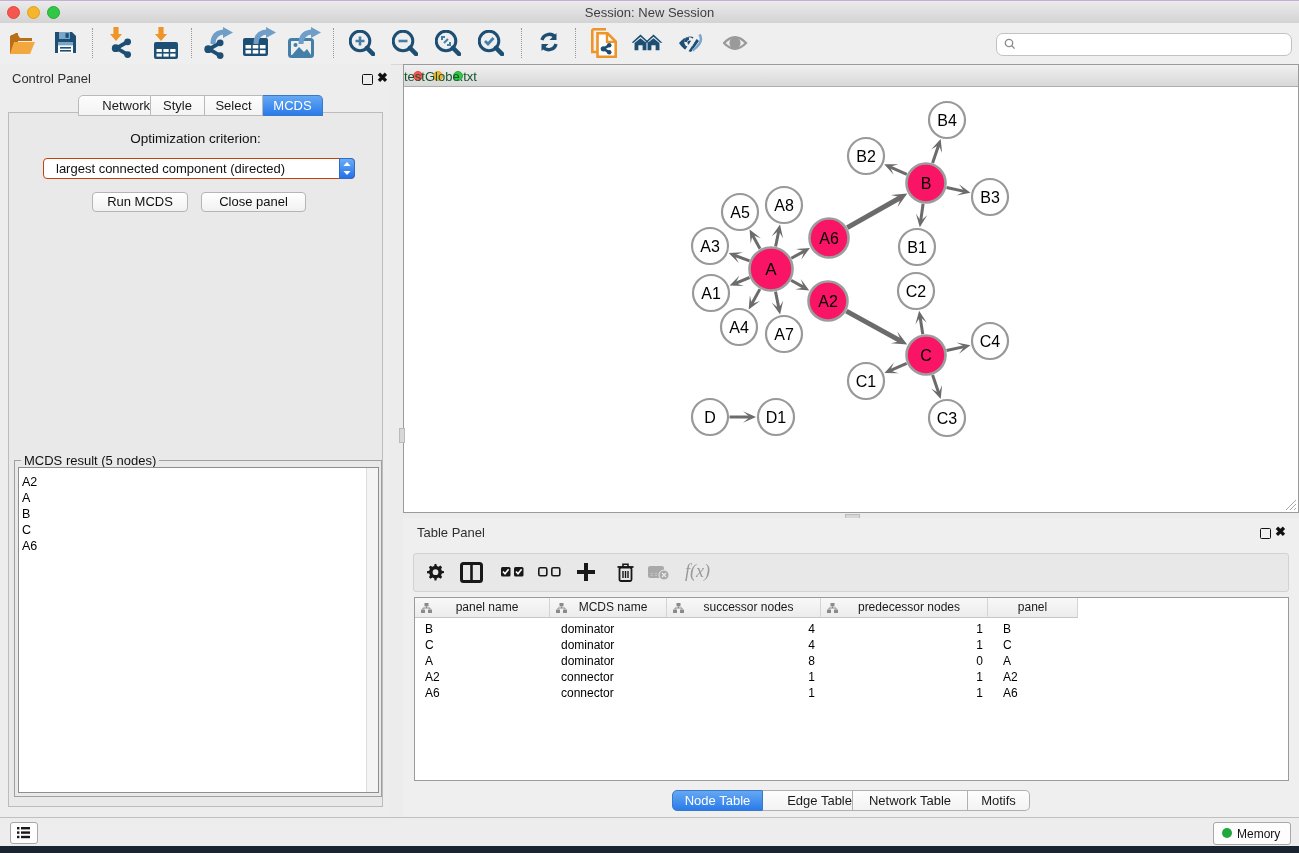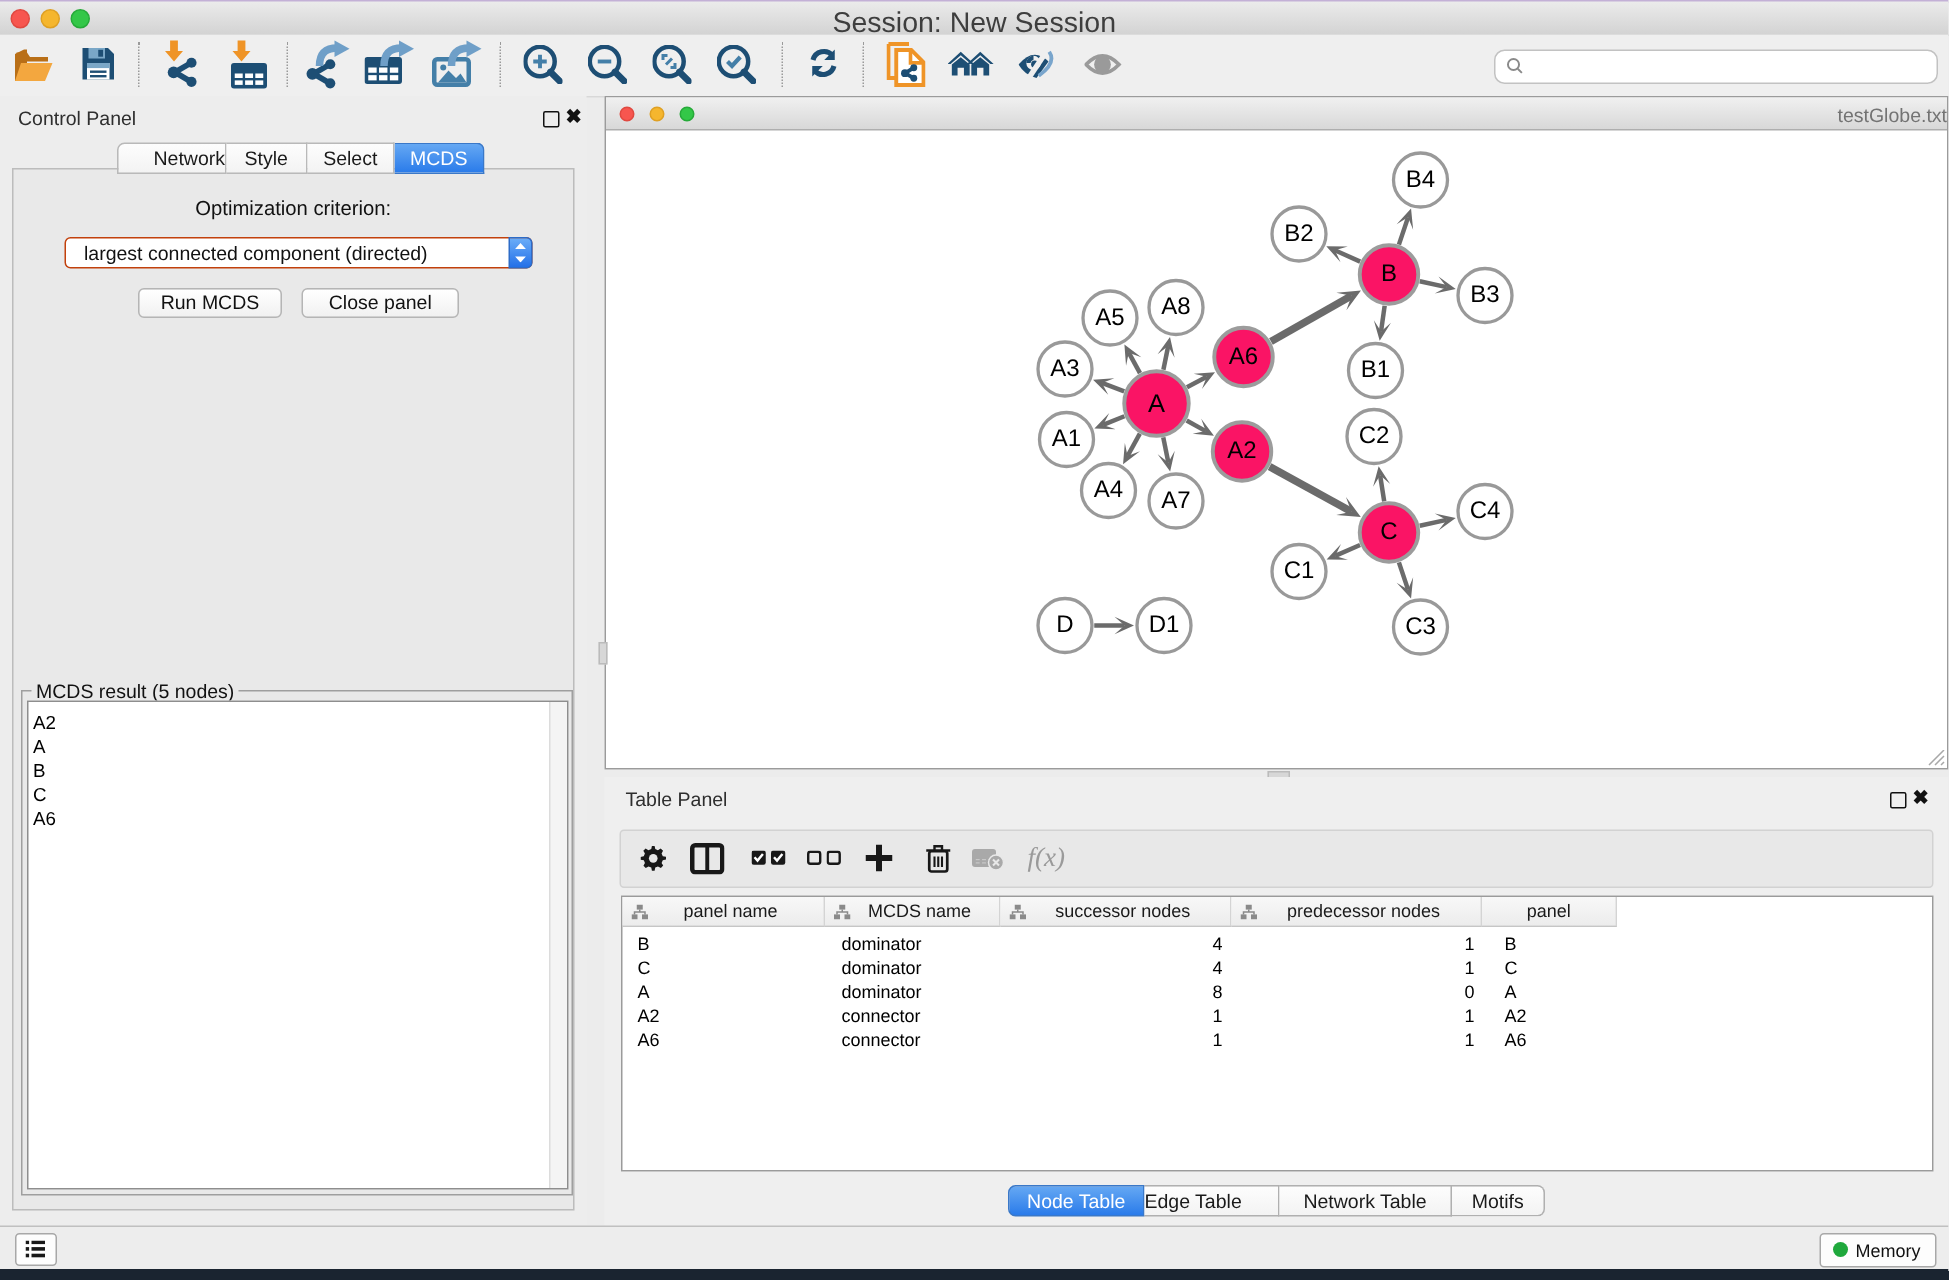--- a/index.html
+++ b/index.html
@@ -1,18 +1,18 @@
 <!DOCTYPE html>
 <html><head><meta charset="utf-8"><style>html,body{margin:0;padding:0}body{width:1299px;height:853px;position:relative;overflow:hidden;background:#ececec;font-family:'Liberation Sans',sans-serif;-webkit-font-smoothing:antialiased}</style></head><body>
 <div style="position:absolute;left:0;top:0;width:1299px;height:2px;background:#c3b0d6"></div>
 <div style="position:absolute;left:0;top:1px;width:1299px;height:22px;background:linear-gradient(#ebebeb,#d3d3d3);border-bottom:1px solid #b1b1b1"></div>
 <div style="position:absolute;left:6.5px;top:6.0px;width:13.0px;height:13.0px;border-radius:50%;background:#f7564f;border:1px solid #e04940;box-sizing:border-box"></div>
 <div style="position:absolute;left:26.5px;top:6.0px;width:13.0px;height:13.0px;border-radius:50%;background:#f5b62e;border:1px solid #dfa023;box-sizing:border-box"></div>
 <div style="position:absolute;left:46.5px;top:6.0px;width:13.0px;height:13.0px;border-radius:50%;background:#33c748;border:1px solid #26aa39;box-sizing:border-box"></div>
-<div style="position:absolute;left:0;top:5px;width:1299px;text-align:center;font-size:19px;color:#3e3e3e">Session: New Session</div>
+<div style="position:absolute;left:0;top:5px;width:1299px;text-align:center;font-size:13px;color:#3e3e3e">Session: New Session</div>
 <div style="position:absolute;left:0;top:23px;width:1299px;height:41px;background:#efefef;border-bottom:1px solid #d8d8d8"></div>
 <svg style="position:absolute;left:8px;top:30px" width="28" height="26" viewBox="0 0 28 26">
     <path d="M2 6 L2 24 L10 24 L10 3 L8 3 Z" fill="#b96f17"></path>
     <path d="M3 5 L10 5 L12 8 L24 8 L24 11 L3 11 Z" fill="#b96f17"></path>
     <path d="M6 12 L27 12 L22 24 L2 24 Z" fill="#f3a73f"></path>
   </svg>
 <svg style="position:absolute;left:53px;top:30px" width="25" height="25" viewBox="0 0 25 25">
     <path d="M2 2 L19 2 L23 6 L23 23 L2 23 Z" fill="#1d4e74"></path>
     <rect x="6" y="2" width="11" height="7" fill="#7aa7c7"></rect>
     <rect x="12.5" y="3.2" width="3.2" height="4.6" fill="#1d4e74"></rect>
@@ -159,21 +159,21 @@
     <div>A</div>
     <div>B</div>
     <div>C</div>
     <div>A6</div>
   </div>
 <div style="position:absolute;left:403px;top:64px;width:896px;height:449px;background:#fff;border:1px solid #9b9b9b;box-sizing:border-box"></div>
 <div style="position:absolute;left:404px;top:65px;width:894px;height:21px;background:linear-gradient(#f0f0f0,#d8d8d8);border-bottom:1px solid #aeaeae"></div>
 <div style="position:absolute;left:413px;top:70.5px;width:10px;height:10px;border-radius:50%;background:#f7564f;border:1px solid #e04940;box-sizing:border-box"></div>
 <div style="position:absolute;left:433px;top:70.5px;width:10px;height:10px;border-radius:50%;background:#f5b62e;border:1px solid #dfa023;box-sizing:border-box"></div>
 <div style="position:absolute;left:453px;top:70.5px;width:10px;height:10px;border-radius:50%;background:#33c748;border:1px solid #26aa39;box-sizing:border-box"></div>
-<div style="position:absolute;left:404px;top:69px;width:894px;text-align:right;font-size:13px;color:#737373">testGlobe.txt</div>
+<div style="position:absolute;left:404px;top:69px;width:894px;text-align:left;font-size:13px;color:#14532d">testGlobe.txt</div>
 <svg style="position:absolute;left:1285px;top:500px" width="12" height="11" viewBox="0 0 12 11">
     <path d="M11 0 L1 10 M11 4 L5 10 M11 8 L9 10" stroke="#a8a8a8" stroke-width="1"></path>
   </svg>
 <svg width="895" height="426" viewBox="0 0 895 426" style="position:absolute;left:404px;top:86px">
     <line x1="345.6" y1="191.5" x2="331.4" y2="197.3" stroke="#6b6b6b" stroke-width="3"></line>
     <polygon points="325.6,199.6 335.5,189.4 331.4,197.3 339.8,200.1" fill="#6b6b6b"></polygon>
     <line x1="345.5" y1="174.9" x2="330.6" y2="169.3" stroke="#6b6b6b" stroke-width="3"></line>
     <polygon points="324.7,167.1 338.9,166.2 330.6,169.3 334.8,177.1" fill="#6b6b6b"></polygon>
     <line x1="355.9" y1="203.1" x2="347.7" y2="218.0" stroke="#6b6b6b" stroke-width="3"></line>
     <polygon points="344.7,223.5 345.9,209.3 347.7,218.0 356.0,214.9" fill="#6b6b6b"></polygon>
@@ -355,21 +355,21 @@
 <div style="position:absolute;left:561px;top:670px;font-size:12px;color:#000">connector</div>
 <div style="position:absolute;left:700px;top:670px;width:115px;text-align:right;font-size:12px;color:#000">1</div>
 <div style="position:absolute;left:868px;top:670px;width:115px;text-align:right;font-size:12px;color:#000">1</div>
 <div style="position:absolute;left:1003px;top:670px;font-size:12px;color:#000">A2</div>
 <div style="position:absolute;left:425px;top:686px;font-size:12px;color:#000">A6</div>
 <div style="position:absolute;left:561px;top:686px;font-size:12px;color:#000">connector</div>
 <div style="position:absolute;left:700px;top:686px;width:115px;text-align:right;font-size:12px;color:#000">1</div>
 <div style="position:absolute;left:868px;top:686px;width:115px;text-align:right;font-size:12px;color:#000">1</div>
 <div style="position:absolute;left:1003px;top:686px;font-size:12px;color:#000">A6</div>
 <div style="position:absolute;left:672px;top:790px;width:91px;height:21px;background:linear-gradient(#65a8f3,#2a7bea);color:#fff;border:1px solid #3a78c8;border-radius:5px 0 0 5px;box-sizing:border-box;text-align:center;font-size:13px;line-height:20px">Node Table</div>
-<div style="position:absolute;left:763px;top:790px;width:90px;height:21px;background:linear-gradient(#fdfdfd,#f3f3f3);color:#1a1a1a;border:1px solid #b0b0b0;border-left:none;;box-sizing:border-box;text-align:left;font-size:13px;line-height:20px">Edge Table</div>
+<div style="position:absolute;left:763px;top:790px;width:90px;height:21px;background:linear-gradient(#fdfdfd,#f3f3f3);color:#1a1a1a;border:1px solid #b0b0b0;border-left:none;;box-sizing:border-box;text-align:right;font-size:13px;line-height:20px">Edge Table</div>
 <div style="position:absolute;left:853px;top:790px;width:115px;height:21px;background:linear-gradient(#fdfdfd,#f3f3f3);color:#1a1a1a;border:1px solid #b0b0b0;border-left:none;;box-sizing:border-box;text-align:center;font-size:13px;line-height:20px">Network Table</div>
 <div style="position:absolute;left:968px;top:790px;width:62px;height:21px;background:linear-gradient(#fdfdfd,#f3f3f3);color:#1a1a1a;border:1px solid #b0b0b0;border-left:none;border-radius:0 5px 5px 0;box-sizing:border-box;text-align:center;font-size:13px;line-height:20px">Motifs</div>
 <div style="position:absolute;left:0;top:817px;width:1299px;height:30px;background:#ededed;border-top:1px solid #c0c0c0;box-sizing:border-box"></div>
 <div style="position:absolute;left:10px;top:822px;width:28px;height:22px;background:#fdfdfd;border:1px solid #a8a8a8;border-radius:3px;box-sizing:border-box"></div>
 <svg style="position:absolute;left:17px;top:827px" width="14" height="13" viewBox="0 0 14 13">
     <g transform="translate(0,0.0)">
       <rect x="0" y="0" width="2.4" height="2.4" fill="#181818"></rect>
       <rect x="4" y="0" width="9" height="2.4" fill="#181818"></rect>
     </g>
     <g transform="translate(0,4.4)">

